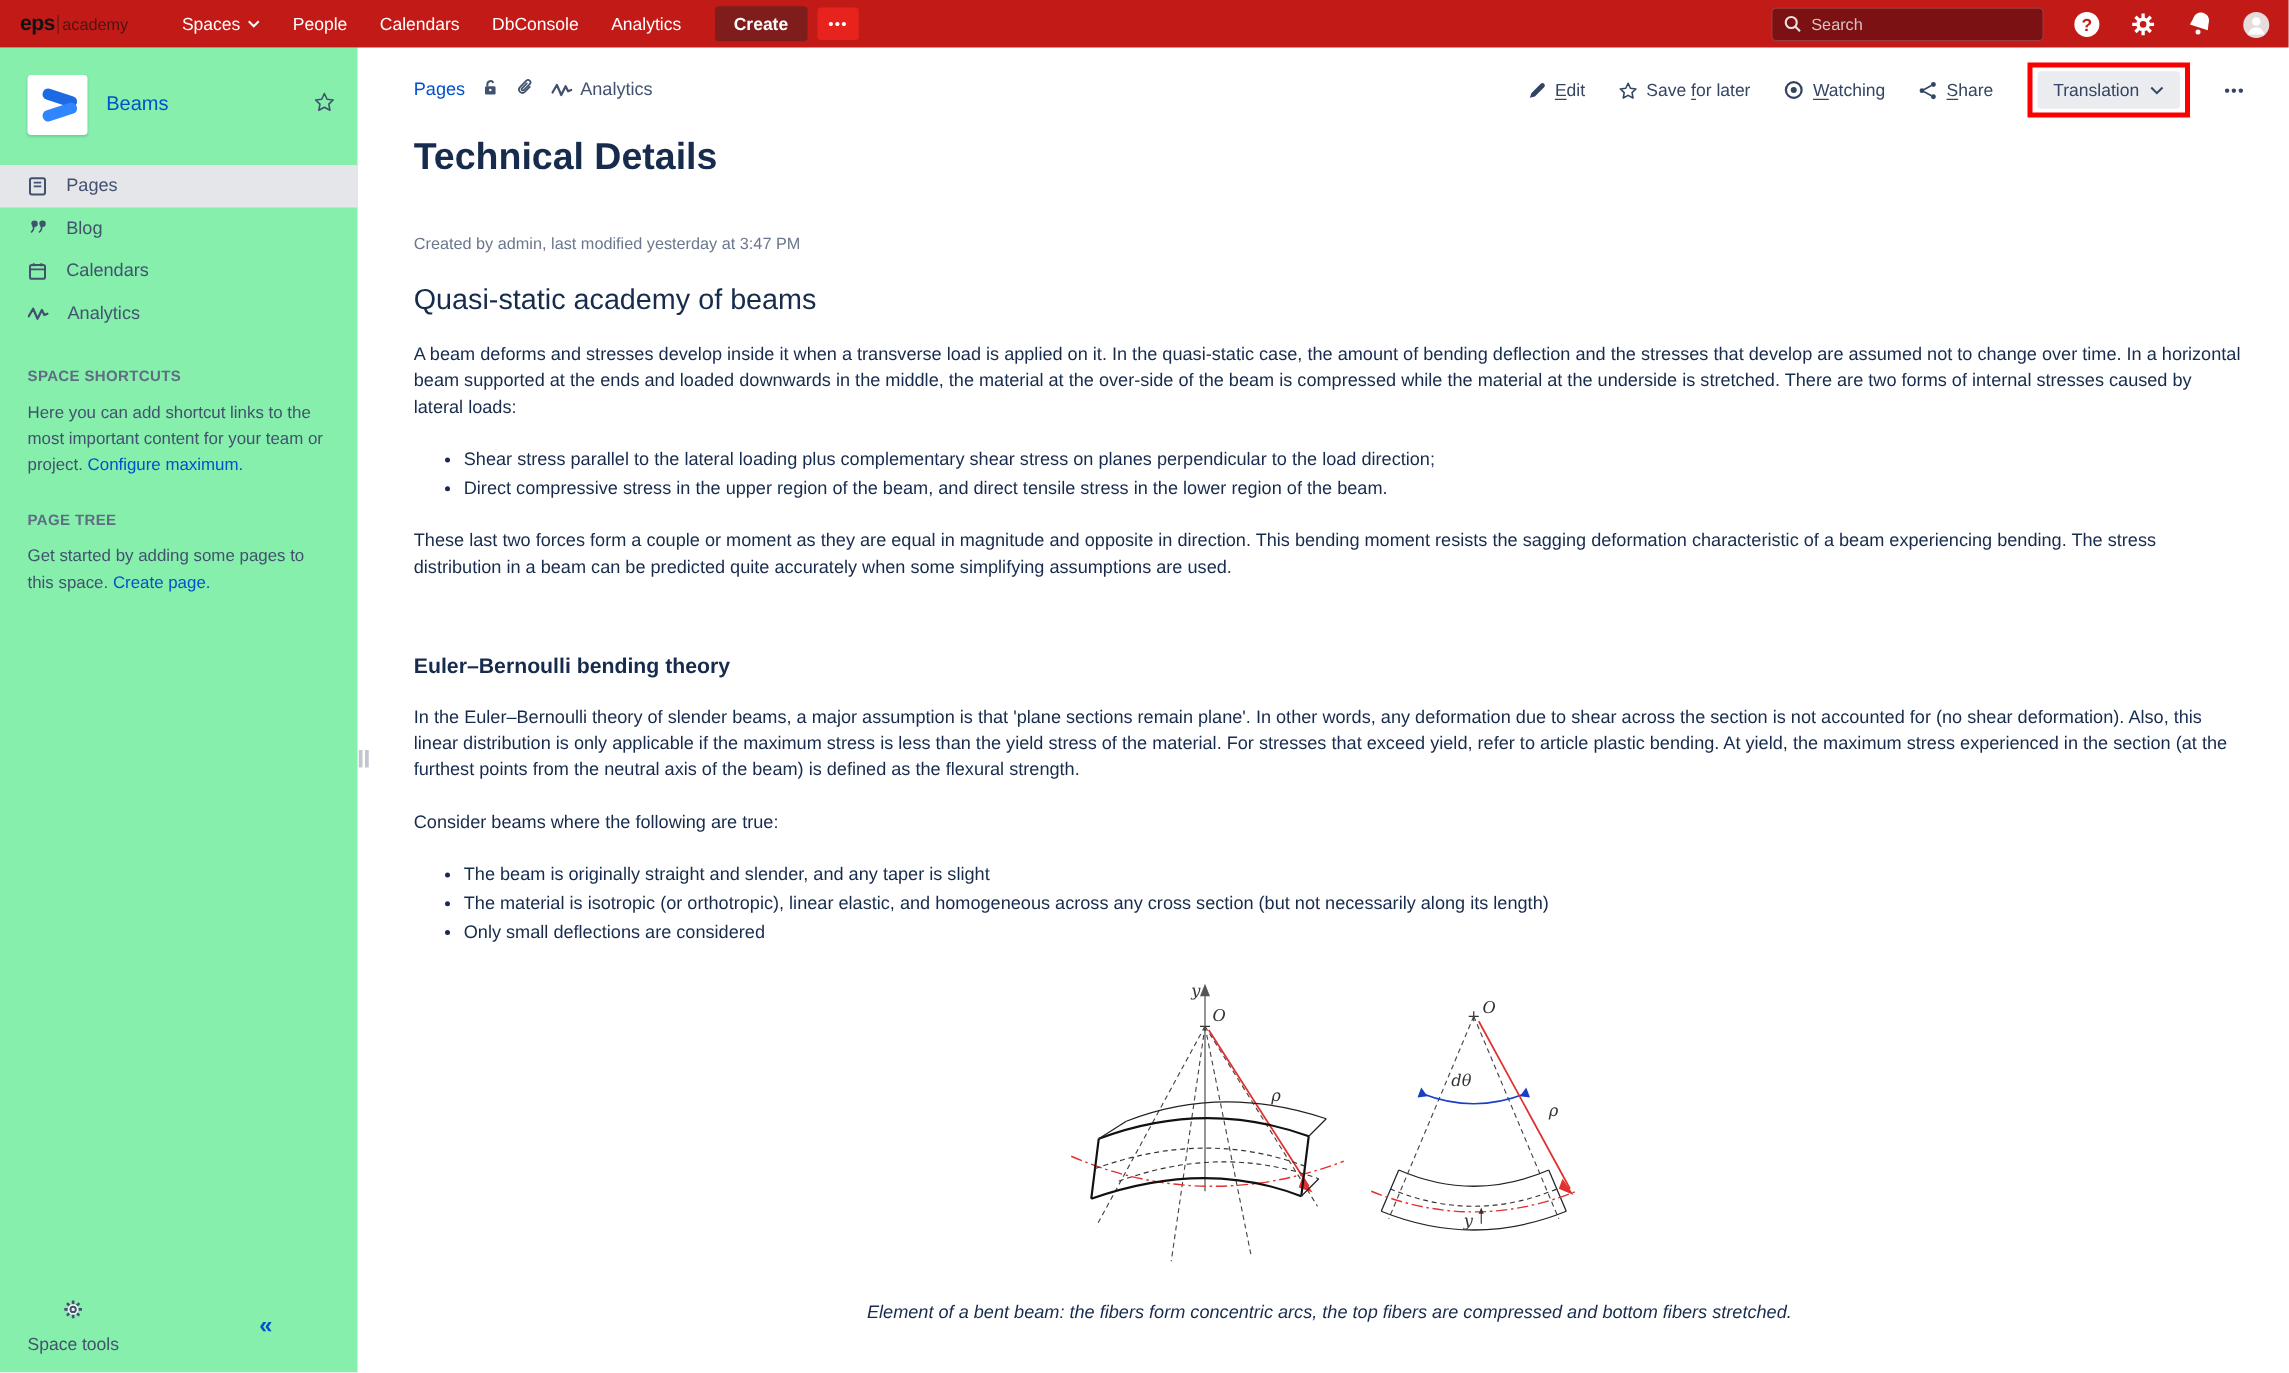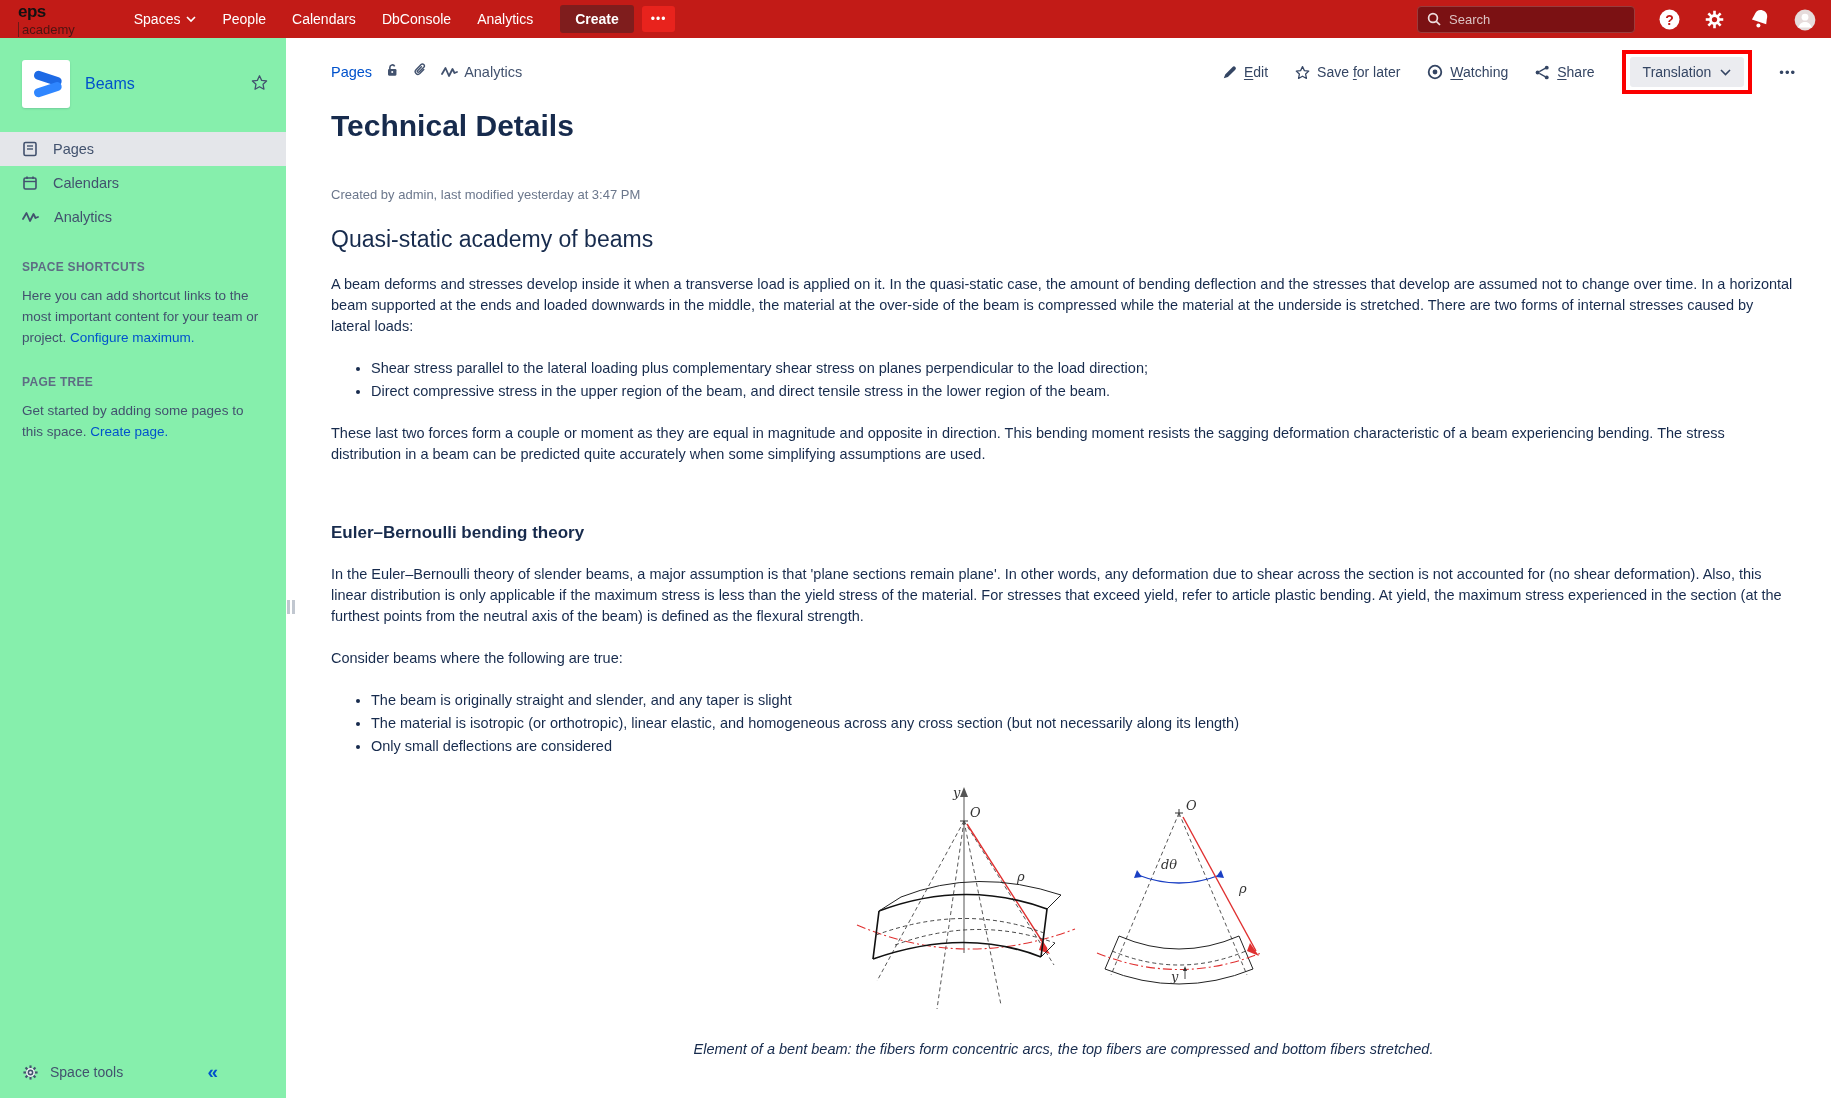--- a/index.html
+++ b/index.html
@@ -2,21 +2,21 @@
 <html><head>
 <meta charset="utf-8">
 <style>
   * { margin:0; padding:0; box-sizing:border-box; }
   html,body { width:1831px; height:1098px; overflow:hidden; background:#fff;
     font-family:"Liberation Sans","DejaVu Sans",sans-serif; }
 
   
   .topnav { height:38px; background:#c21b17; display:flex; align-items:center;
     padding:0 16px; color:#fff; position:relative; z-index:5; }
-  .brand { display:flex; align-items:baseline; margin-right:46px; cursor:pointer;flex-direction:column; }
+  .brand { display:flex; align-items:baseline; margin-right:30px; cursor:pointer; }
   .brand-bold { font-weight:bold; font-size:17px; color:#121212; letter-spacing:-0.5px; }
   .brand-suffix { font-size:13px; color:#4d1412; border-left:1px solid #6b1a17; padding-left:3px; margin-left:2px; }
   .topnav-item { font-size:14px; color:#fff; padding:0 13px; display:flex; align-items:center; gap:6px; cursor:pointer; }
   .create-btn { background:#7f1d1d; border-radius:3px; padding:6px 15px; font-size:14px; font-weight:bold; margin-left:14px; cursor:pointer; }
   .more-chip { background:#e8231d; border-radius:3px; padding:6px 9px; font-size:12px; letter-spacing:1px; margin-left:8px; cursor:pointer; }
   .topnav-right { margin-left:auto; display:flex; align-items:center; gap:24px; }
   .searchbox { display:flex; align-items:center; gap:8px; width:218px; height:27px;
     background:#7b1113; border:1px solid #9a3c3c; border-radius:4px; padding:0 9px; }
   .searchbox input { background:transparent; border:none; outline:none; color:#f2e4e4; font-size:13px; width:170px;
     font-family:"Liberation Sans",sans-serif; }
@@ -177,20 +177,27 @@
       <div class="snav-item selected">
         <svg width="16" height="16" viewBox="0 0 16 16">
             <rect x="2" y="1.5" width="12" height="13" rx="1.5" fill="none" stroke="#42526e" stroke-width="1.6"></rect>
             <line x1="5" y1="5" x2="11" y2="5" stroke="#42526e" stroke-width="1.4"></line>
             <line x1="5" y1="8" x2="11" y2="8" stroke="#42526e" stroke-width="1.4"></line>
           </svg>
         <span>Pages</span>
       </div>
       <div class="snav-item">
         <svg width="16" height="16" viewBox="0 0 16 16">
+            <path d="M3 4 a2.6 2.6 0 1 1 2.6 2.6 C5.6 9 4.6 10.6 3 11.4 L2.4 10.4 C3.6 9.6 4.2 8.6 4.3 7.2 Z" fill="#42526e"></path>
+            <path d="M9.4 4 a2.6 2.6 0 1 1 2.6 2.6 C12 9 11 10.6 9.4 11.4 L8.8 10.4 C10 9.6 10.6 8.6 10.7 7.2 Z" fill="#42526e"></path>
+          </svg>
+        <span>Blog</span>
+      </div>
+      <div class="snav-item">
+        <svg width="16" height="16" viewBox="0 0 16 16">
             <rect x="2" y="3" width="12" height="11" rx="1.5" fill="none" stroke="#42526e" stroke-width="1.6"></rect>
             <line x1="2" y1="6.5" x2="14" y2="6.5" stroke="#42526e" stroke-width="1.4"></line>
             <line x1="5" y1="1.5" x2="5" y2="4" stroke="#42526e" stroke-width="1.6"></line>
             <line x1="11" y1="1.5" x2="11" y2="4" stroke="#42526e" stroke-width="1.6"></line>
           </svg>
         <span>Calendars</span>
       </div>
       <div class="snav-item">
         <svg width="17" height="14" viewBox="0 0 17 14">
             <polyline points="1,9 4.5,3 8,11 11.5,4 13.5,8 16,7" fill="none" stroke="#42526e" stroke-width="1.8" stroke-linejoin="round" stroke-linecap="round"></polyline>
@@ -209,21 +216,21 @@
 
     <div class="sb-section">
       <div class="sb-title">PAGE TREE</div>
       <div class="sb-body">
         <span>Get started by adding some pages to this space.</span>
         <a class="sb-link">Create page.</a>
       </div>
     </div>
 
     <div class="sidebar-footer">
-      <span style="display:flex;align-items:center;gap:11px;cursor:pointer;">
+      <span style="display:flex;align-items:center;gap:11px;cursor:pointer;flex-direction:column;">
         <svg width="17" height="17" viewBox="0 0 24 24">
             <g stroke="#42526e" stroke-width="3">
               <line x1="12" y1="2" x2="12" y2="22"></line>
               <line x1="2" y1="12" x2="22" y2="12"></line>
               <line x1="5" y1="5" x2="19" y2="19"></line>
               <line x1="19" y1="5" x2="5" y2="19"></line>
             </g>
             <circle cx="12" cy="12" r="6.2" fill="#f4f5f7"></circle>
             <circle cx="12" cy="12" r="3" fill="none" stroke="#42526e" stroke-width="2.2"></circle>
           </svg>

